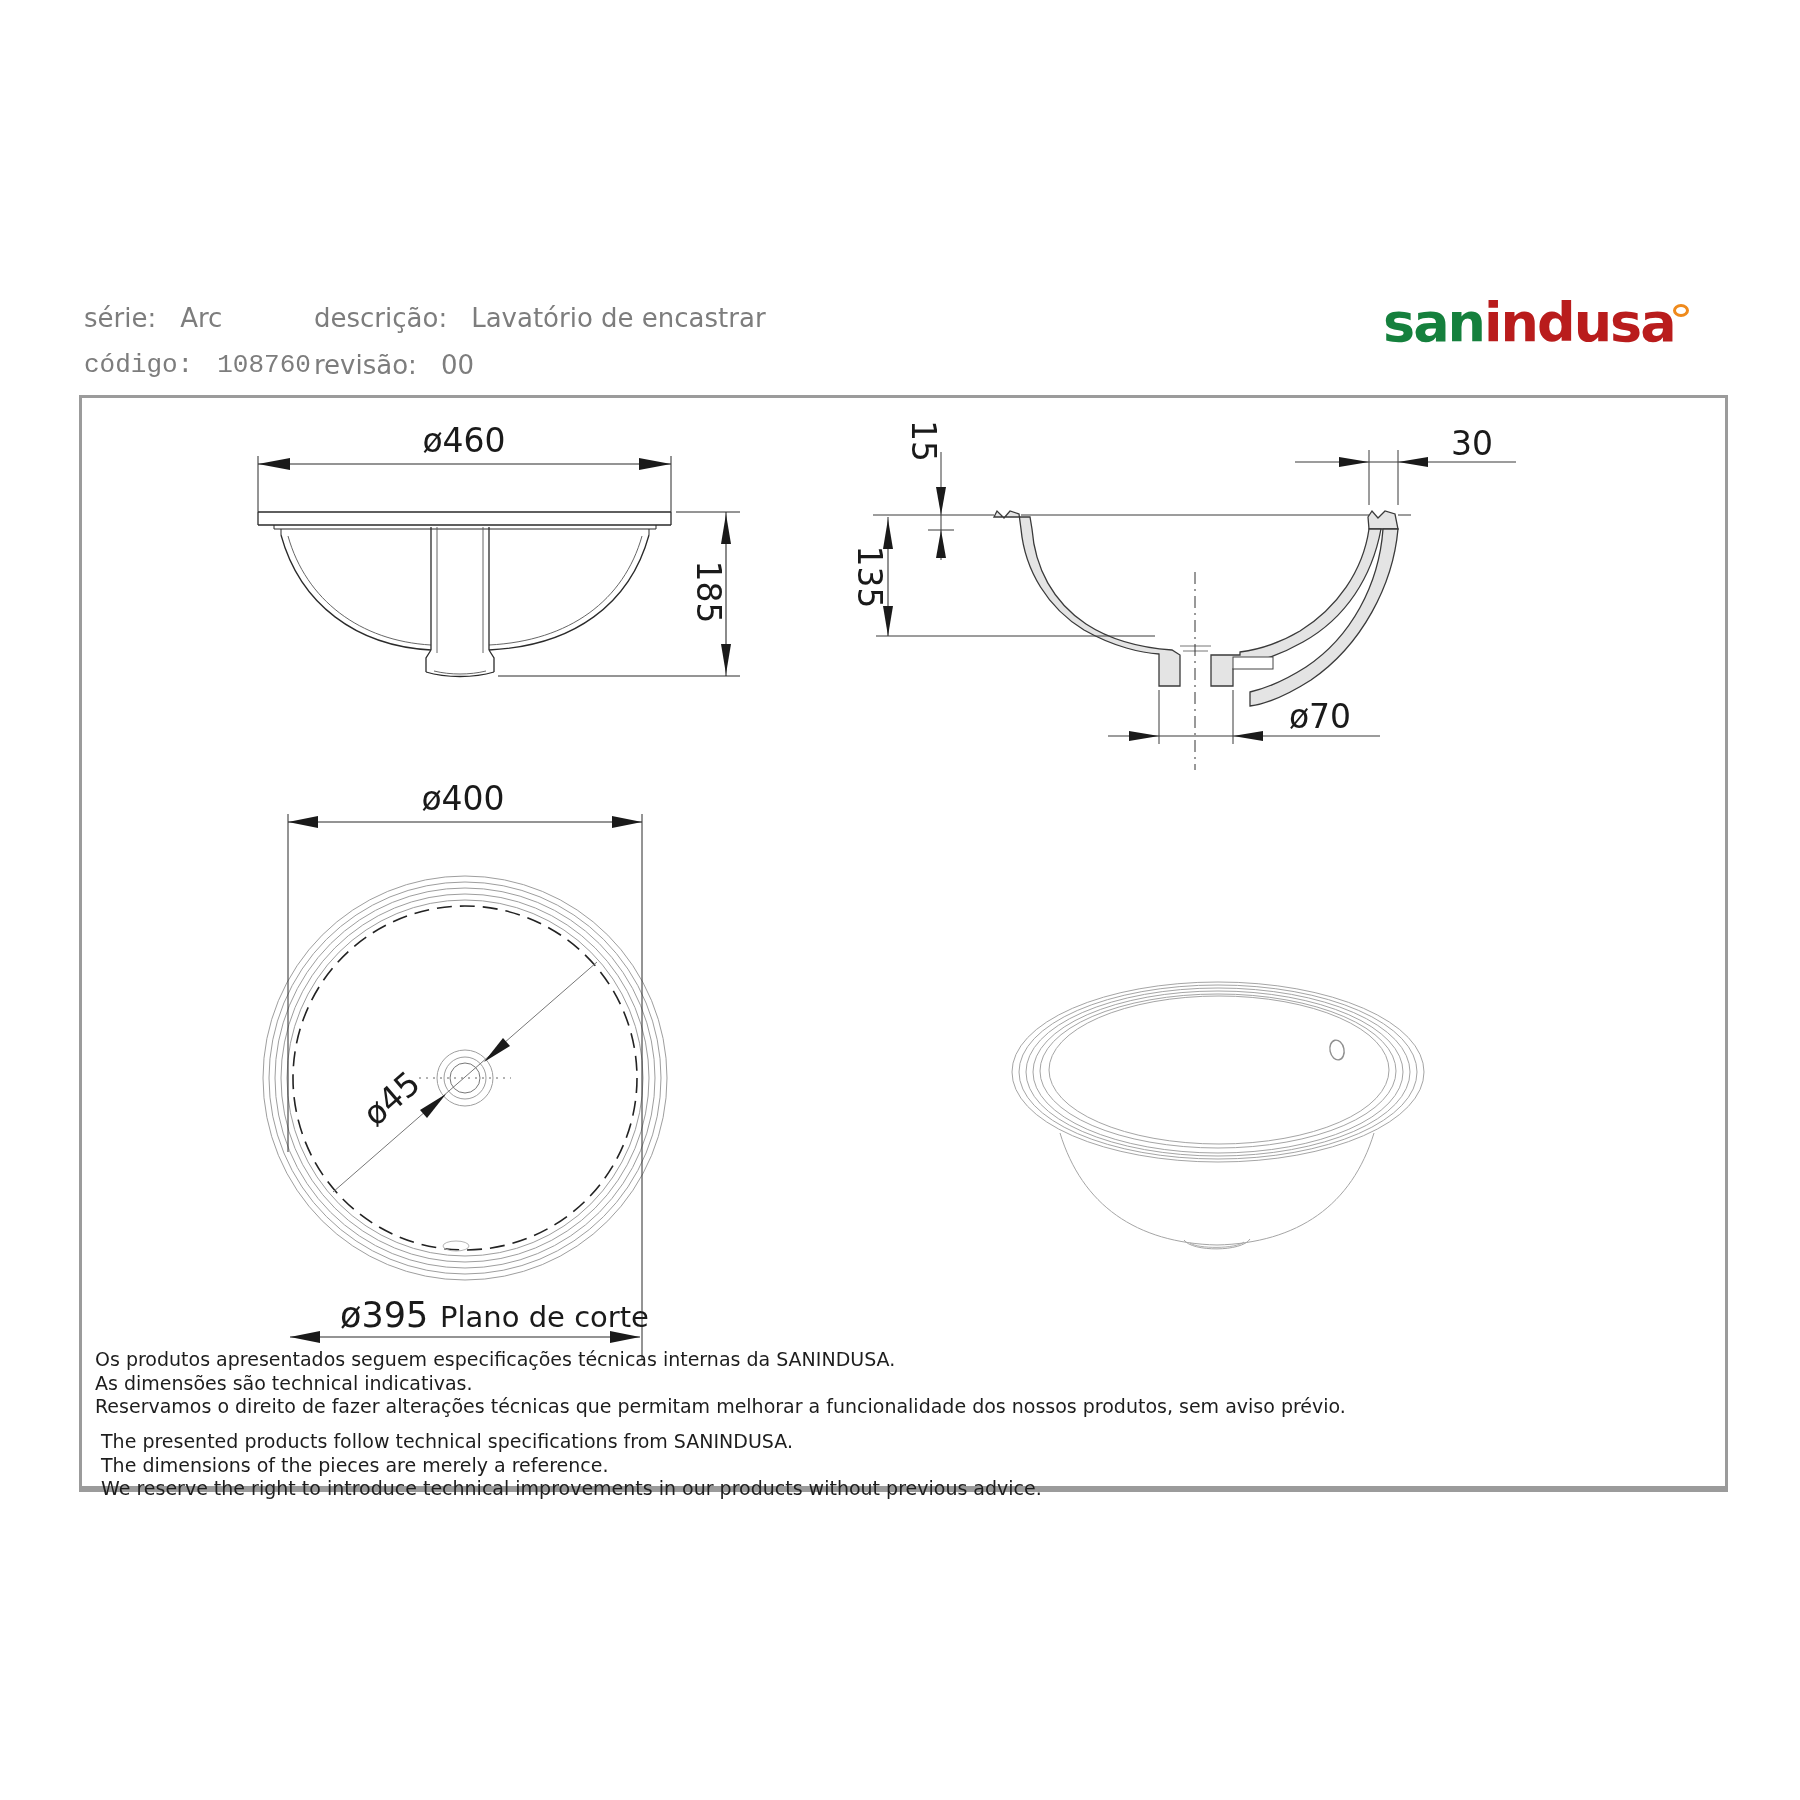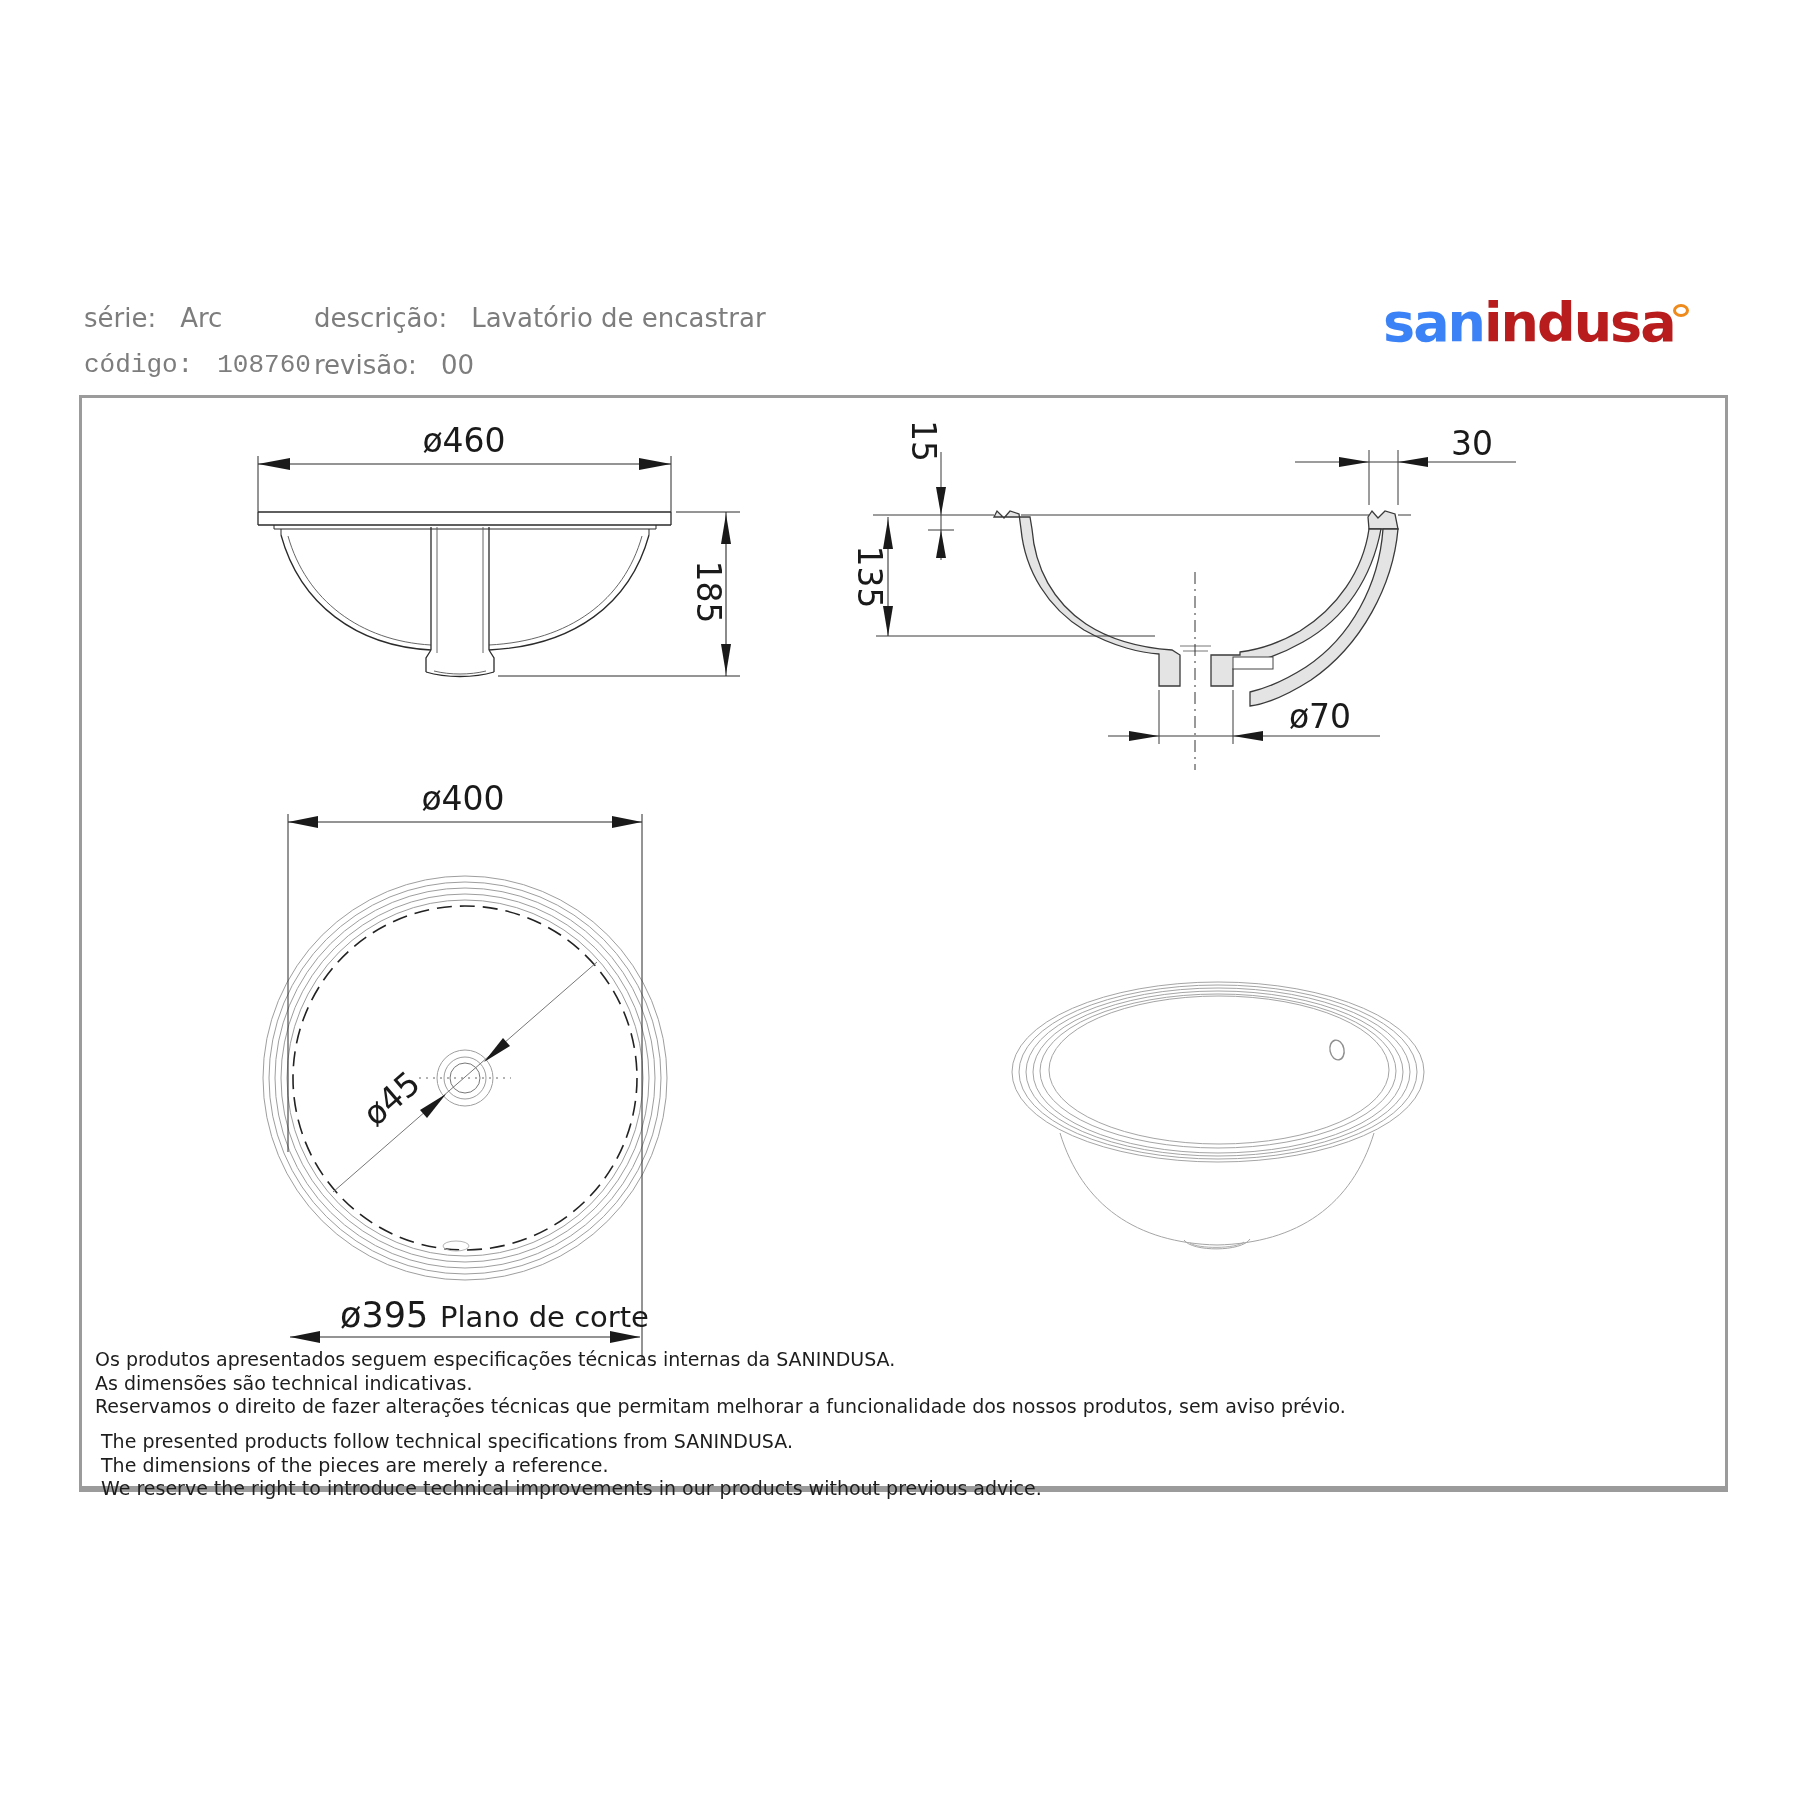--- a/index.html
+++ b/index.html
@@ -15,21 +15,21 @@
   .hdr-line { position: absolute; font-size: 26px; color: #7d7d7d; white-space: nowrap; }
   #hdr-row1a { left: 84px;  top: 303px; }
   #hdr-row1b { left: 314px; top: 303px; }
   #hdr-row2a { left: 84px;  top: 350px; font-family: Liberation Mono, monospace; }
   #hdr-row2b { left: 314px; top: 350px; }
   .hdr-line .val { margin-left: 24px; }
 
   
   #logo { position: absolute; left: 1383px; top: 296px; height: 60px; white-space: nowrap; }
   #logo .logo-text { font-size: 54px; font-weight: bold; letter-spacing: -2px; line-height: 1; }
-  #logo .lg-orange { color: #3b82f6; }
+  #logo .lg-orange { color: #15803d; }
   #logo .lg-gray   { color: #b91c1c; }
   #logo-mark {
     position: absolute; left: 290px; top: 8px;
     width: 16px; height: 13px;
     border: 3px solid #ef8a1c; border-radius: 50%;
     background: #fff;
   }
 
   
   #frame {

